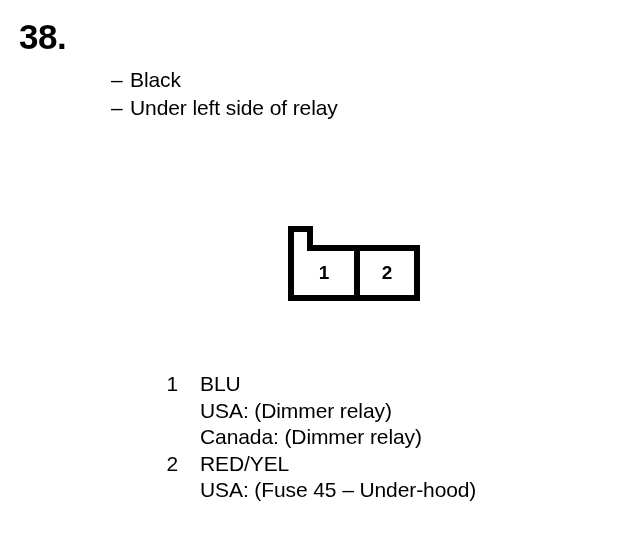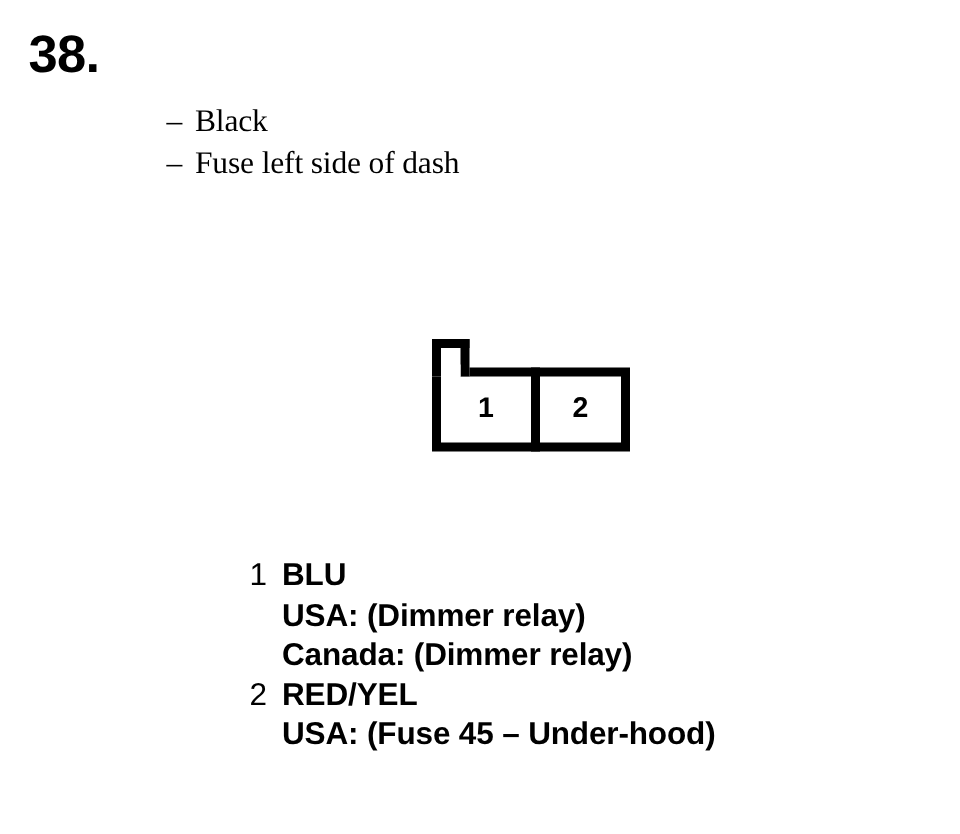--- a/index.html
+++ b/index.html
@@ -45,21 +45,20 @@
     line-height: 46px;
     white-space: nowrap;
   }
 
   
   #attributes {
     position: absolute;
     left: 111px;
     top: 66px;
     width: 520px;
-    font-family: Liberation Serif, serif;
   }
   #attributes .attr-line {
     font-size: 21px;
     line-height: 28px;
     white-space: nowrap;
     letter-spacing: -0.1px;
   }
   #attributes .attr-dash {
     display: inline-block;
     width: 19px;
@@ -147,37 +146,36 @@
     position: absolute;
     left: 0px;
     top: 0px;
     width: 18px;
     text-align: right;
     font-size: 21px;
     line-height: 26.5px;
   }
   #pin-list .pin-text {
     display: block;
-    margin-left: 28px;
-    font-weight: bold;
+    margin-left: 40px;
   }
 </style>
 </head>
 <body>
 
 <div id="heading">
   <span class="hnum">38.</span>
 </div>
 
 <div id="attributes">
   <div class="attr-line">
     <span class="attr-dash">–</span><span>Black</span>
   </div>
   <div class="attr-line">
-    <span class="attr-dash">–</span><span>Fuse left side of dash</span>
+    <span class="attr-dash">–</span><span>Under left side of relay</span>
   </div>
 </div>
 
 <div id="connector">
   <div class="body"></div>
   <div class="tab"></div>
   <div class="tab-open"></div>
   <div class="divider"></div>
   <div class="cavity cavity-1">1</div>
   <div class="cavity cavity-2">2</div>

